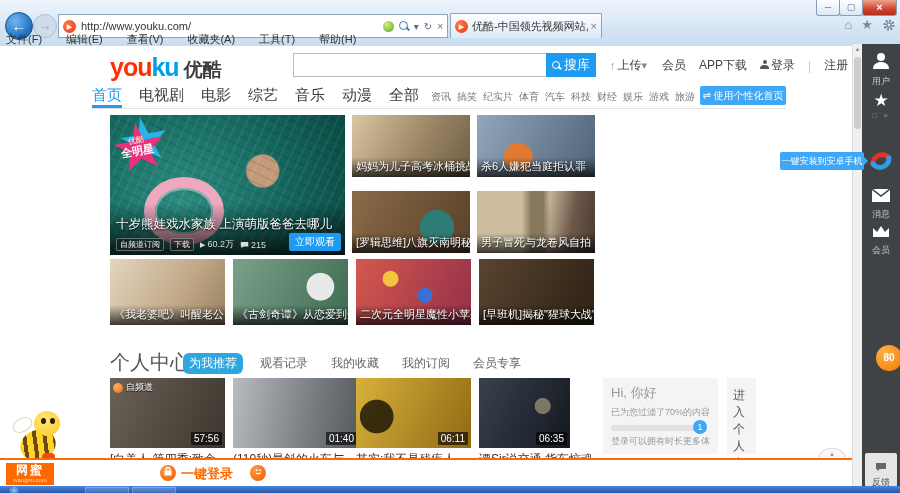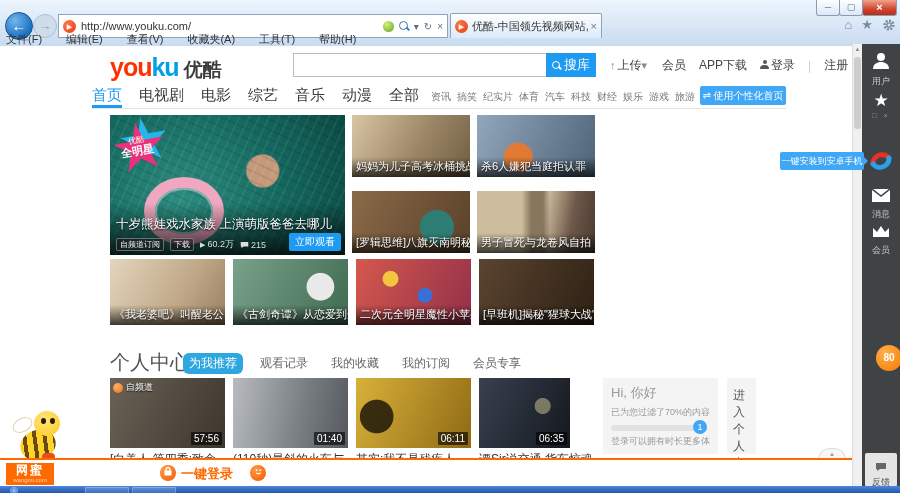--- a/index.html
+++ b/index.html
@@ -310,21 +310,21 @@
       <span class="t">会员专享</span>
     </div>
 
     <div class="a card v1" style="left:110px;top:332px;width:115px;height:70px;">
       <span class="vbadge">
           <i></i>
           <span>自频道</span>
         </span>
       <span class="dur">57:56</span>
     </div>
-    <div class="a card v2" style="left:233px;top:332px;width:115px;height:70px;">
+    <div class="a card v2" style="left:233px;top:332px;width:115px;height:70px;padding-left:12px;">
       <span class="dur">01:40</span>
     </div>
     <div class="a card v3" style="left:356px;top:332px;width:115px;height:70px;">
       <span class="dur">06:11</span>
     </div>
     <div class="a card v4" style="left:479px;top:332px;width:91px;height:70px;">
       <span class="dur">06:35</span>
     </div>
 
     <div class="a vtitle" style="left:110px;top:406px;width:115px;">[白美人 第四季:致命女孩]</div>

